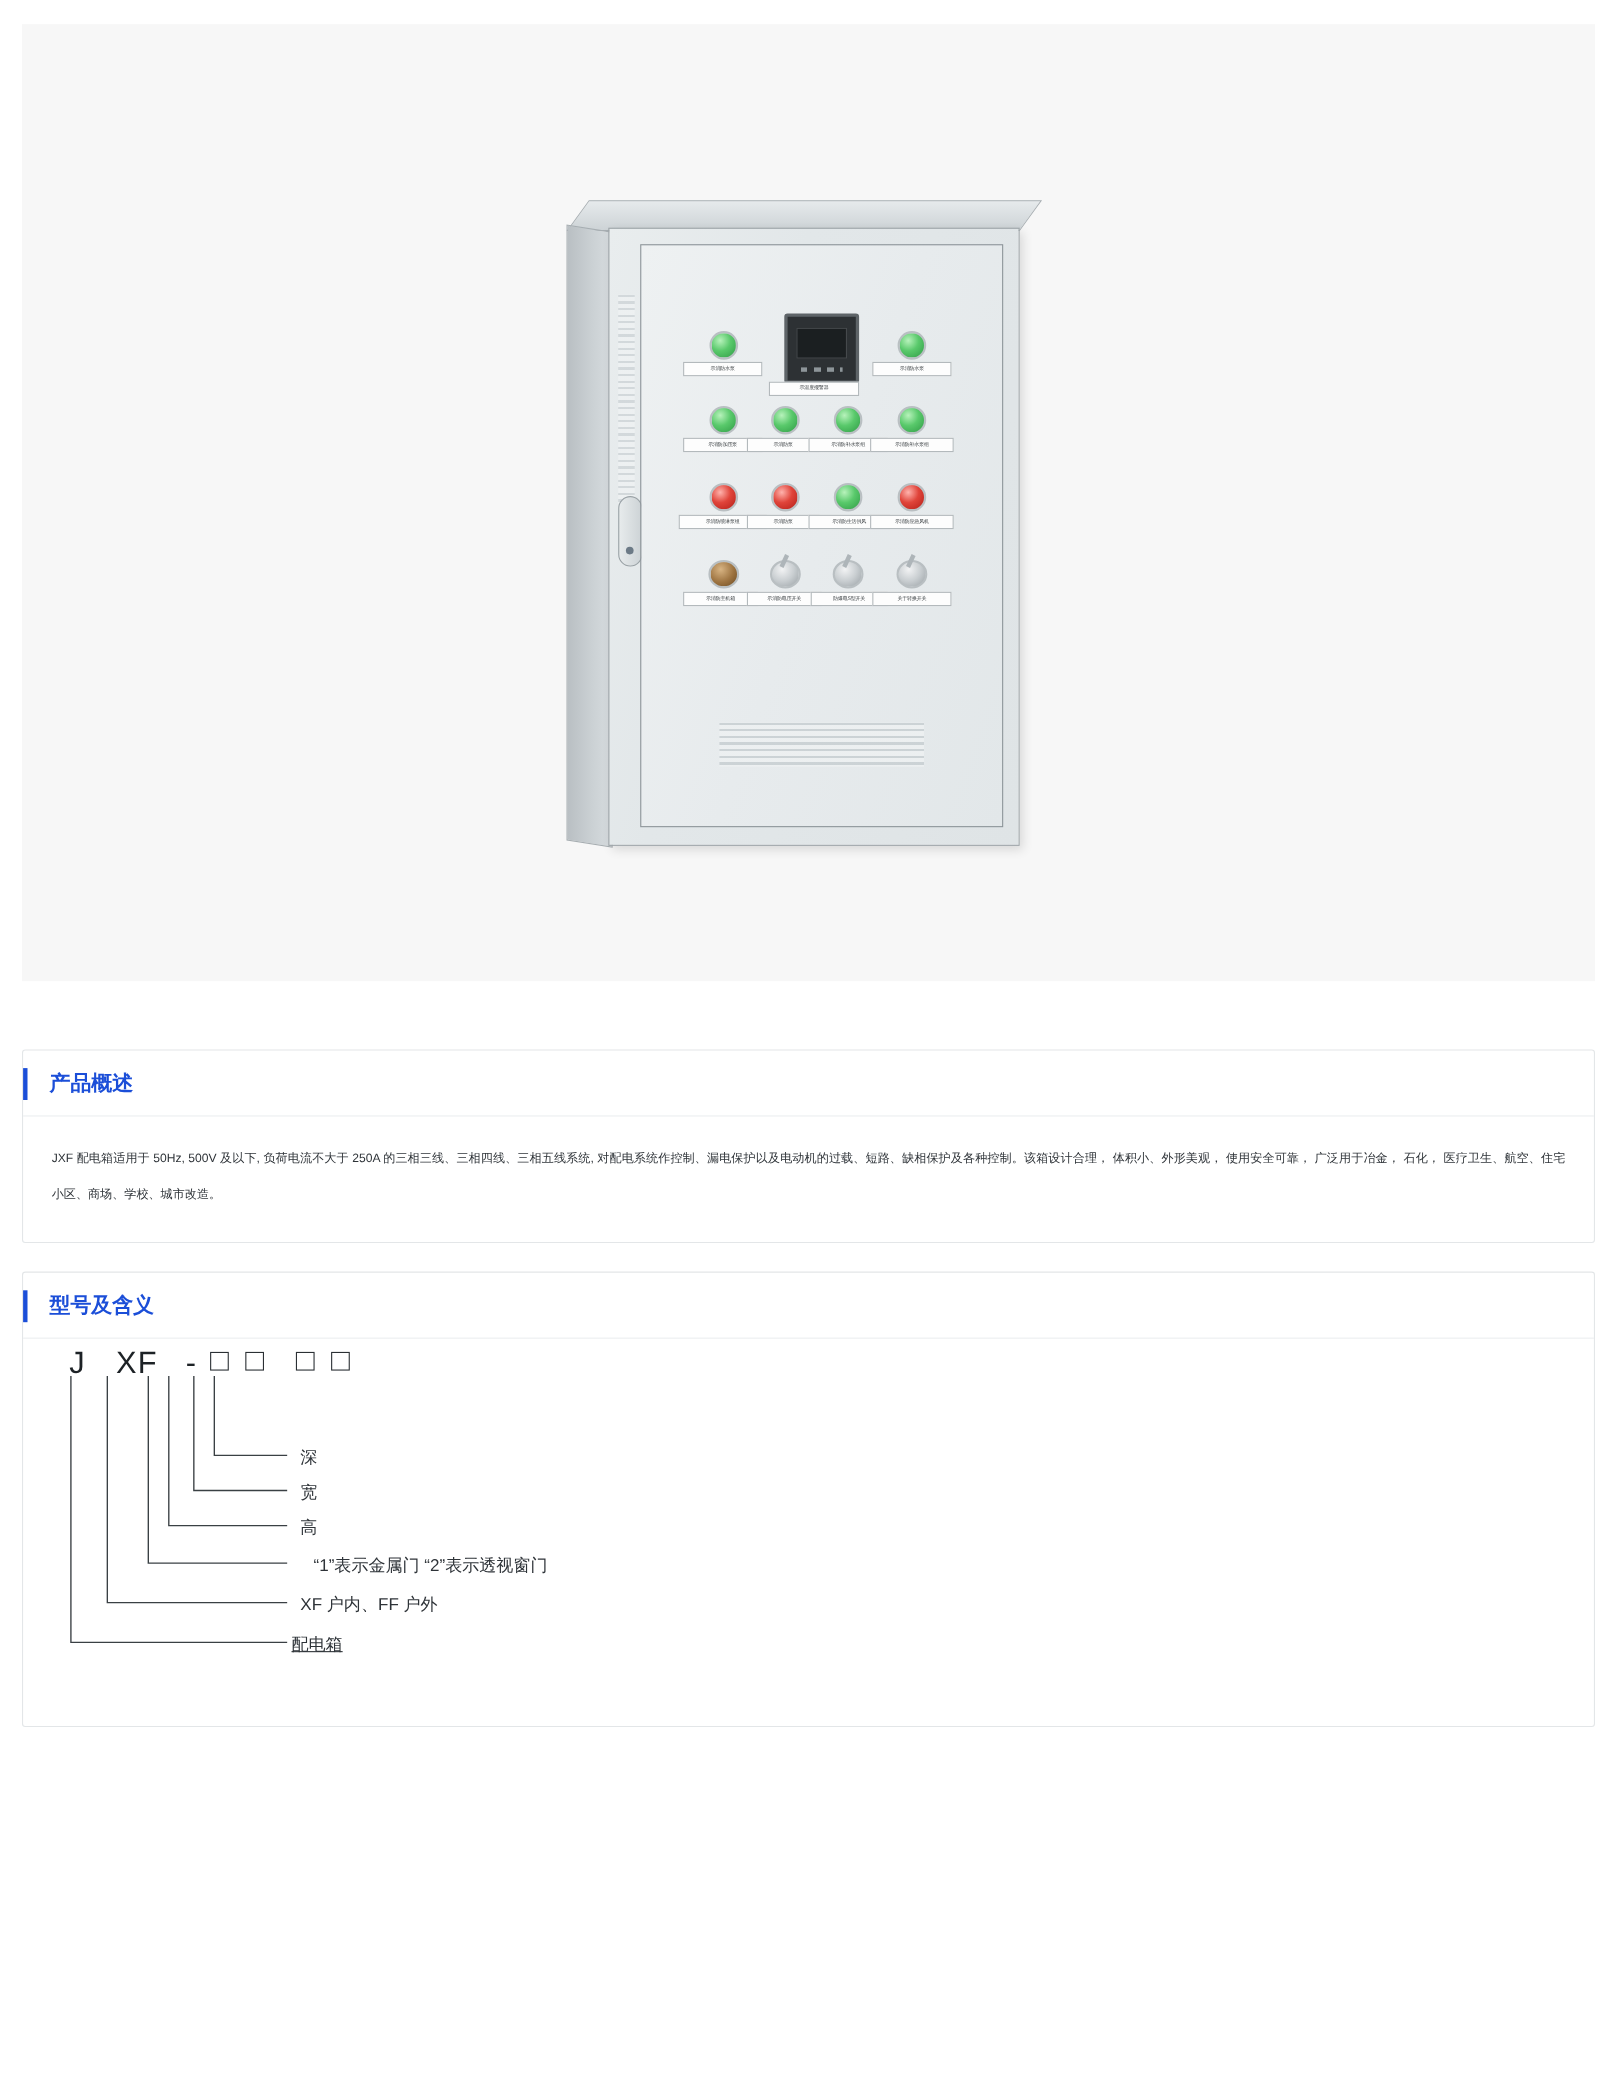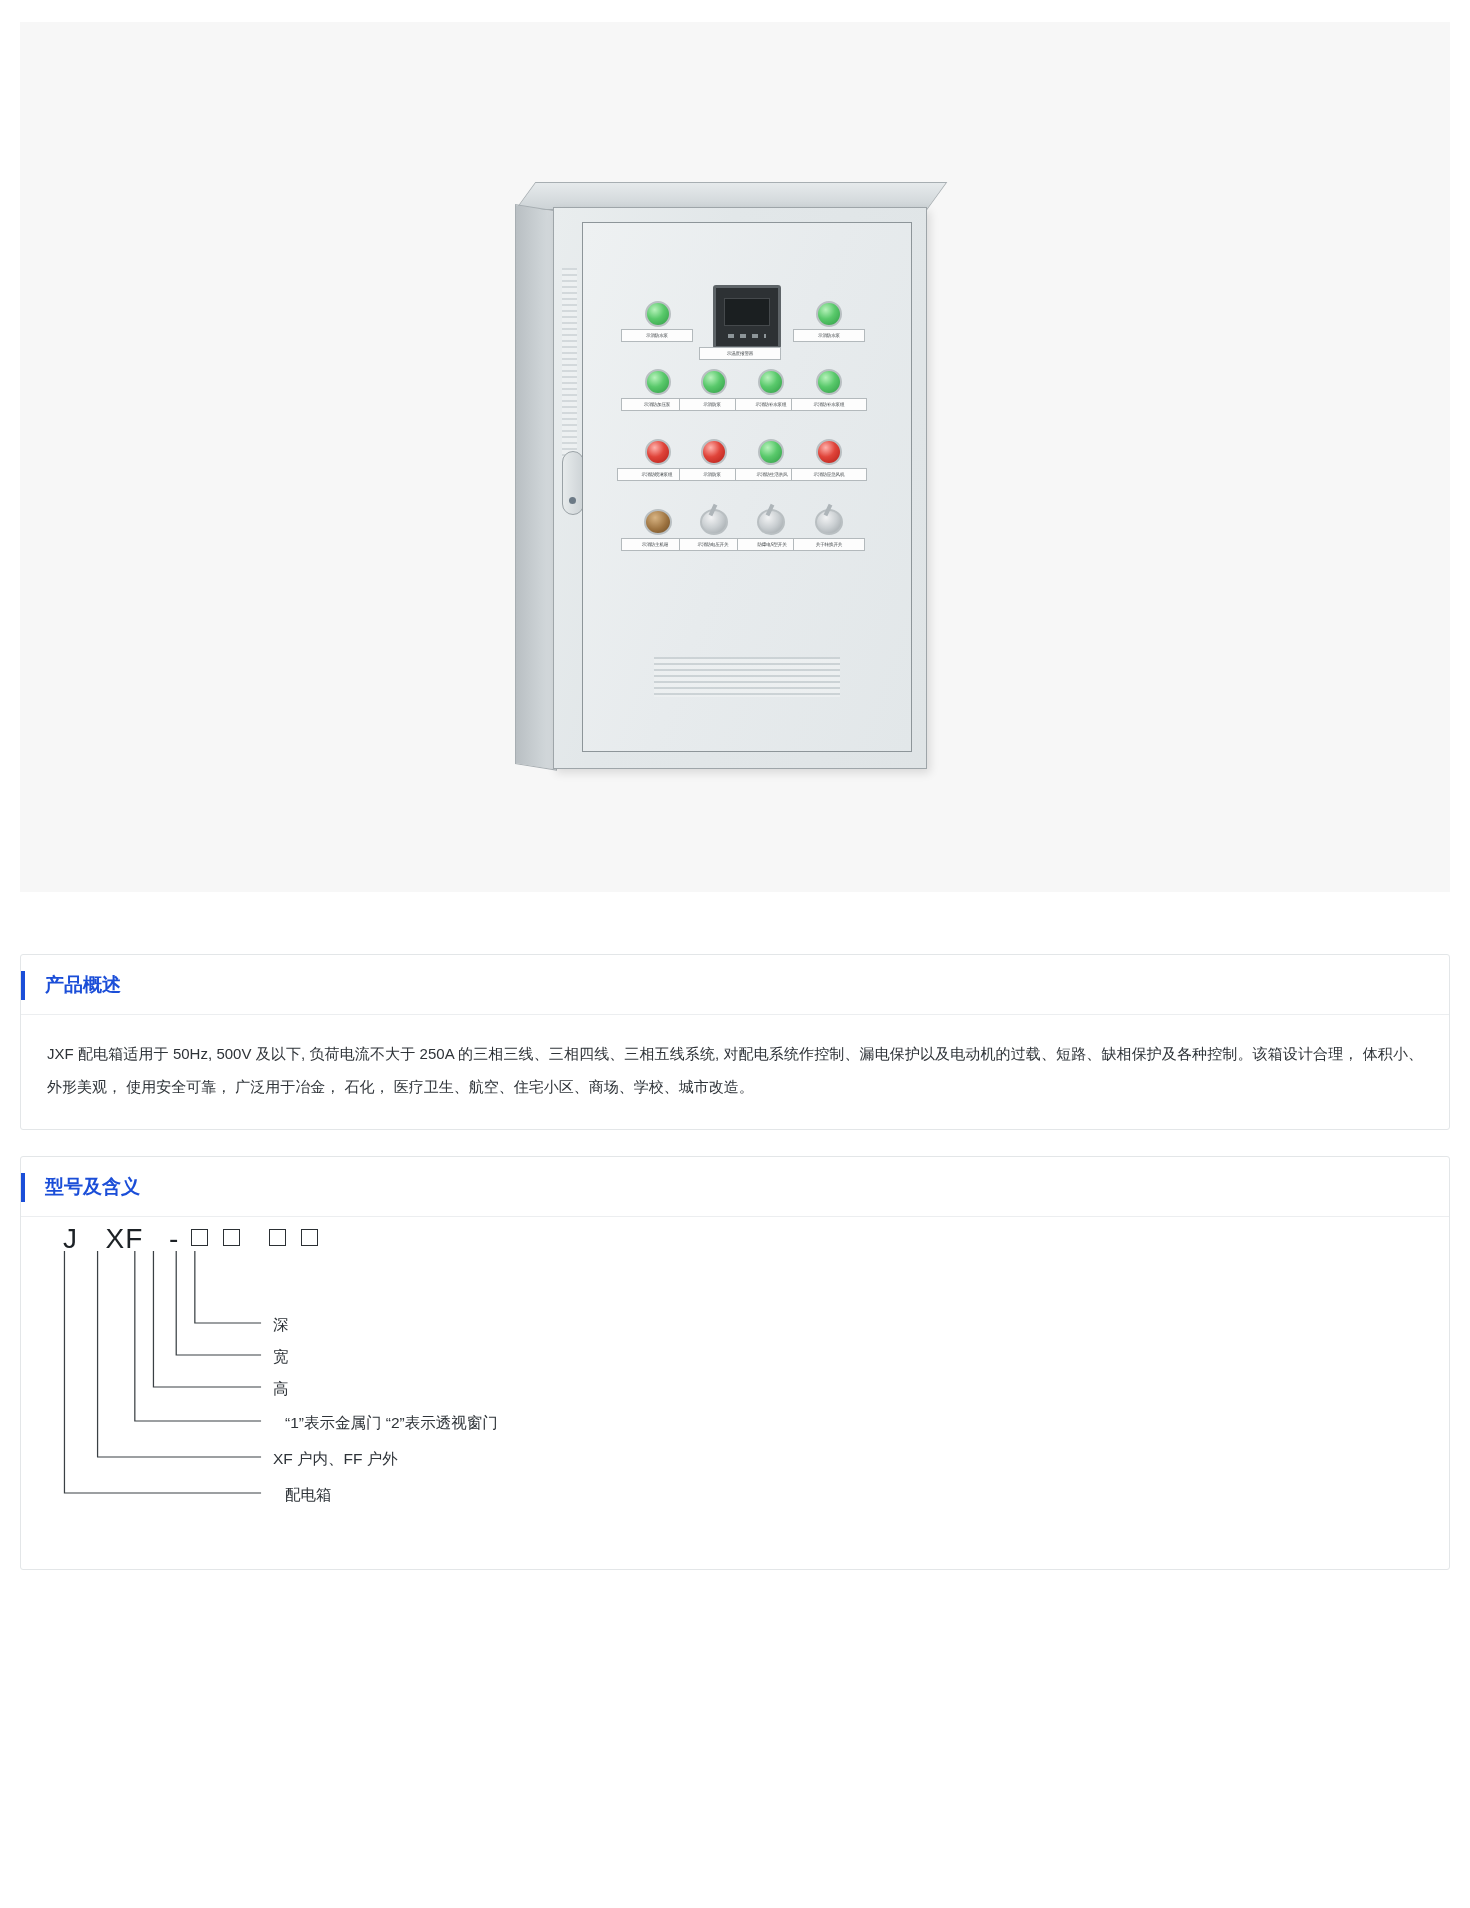--- a/index.html
+++ b/index.html
@@ -230,21 +230,21 @@
     font-size: 19px;
     font-weight: bold;
     color: #1b4ed8;
     margin: 0;
   }
   .card-body {
     padding: 22px 26px 26px 26px;
   }
   .overview-p {
     margin: 0;
-    font-size: 15px;
+    font-size: 11px;
     line-height: 33px;
     color: #2e3338;
     text-align: justify;
   }
 
   
   .model-area {
     position: relative;
     height: 320px;
     padding-top: 6px;
@@ -384,18 +384,18 @@
 
           <path d="M42 6 L42 248 L232 248"></path>
         </g>
       </svg>
 
       <div class="leg" style="left:252px; top:98px;">深</div>
       <div class="leg" style="left:252px; top:130px;">宽</div>
       <div class="leg" style="left:252px; top:162px;">高</div>
       <div class="leg" style="left:264px; top:196px;">“1”表示金属门 “2”表示透视窗门</div>
       <div class="leg" style="left:252px; top:232px;">XF 户内、FF 户外</div>
-      <div class="leg" style="left:264px; top:268px;">配电箱</div>
+      <div class="leg" style="left:244px; top:268px;text-decoration:underline;">配电箱</div>
     </div>
   </div>
 
   <div class="footer-bar"></div>
 </div>
 
 </body></html>

